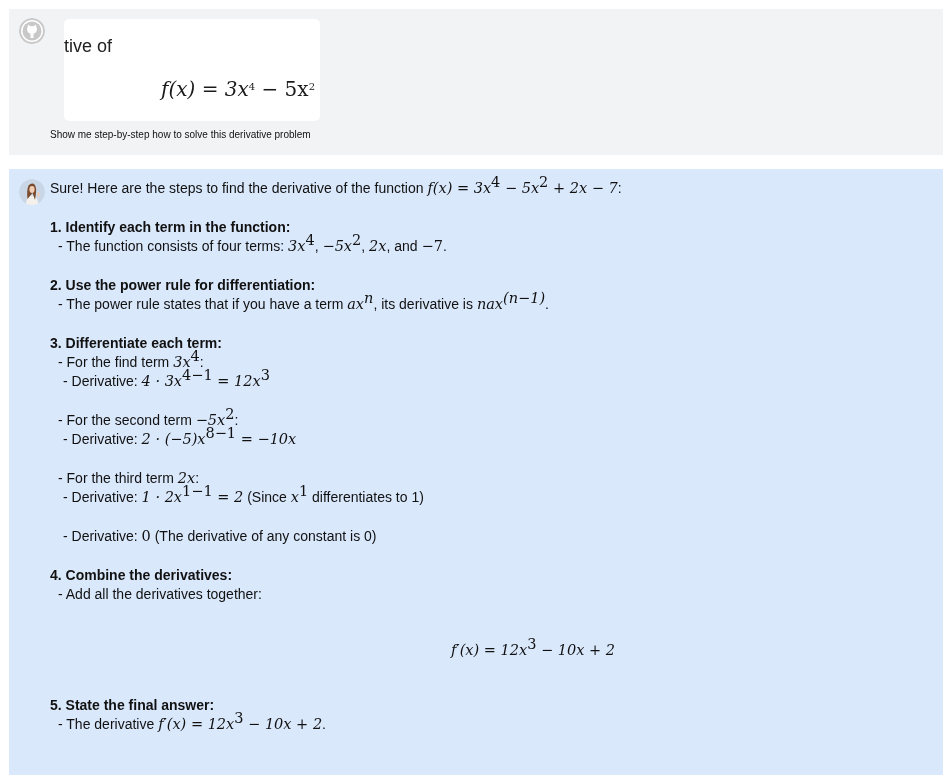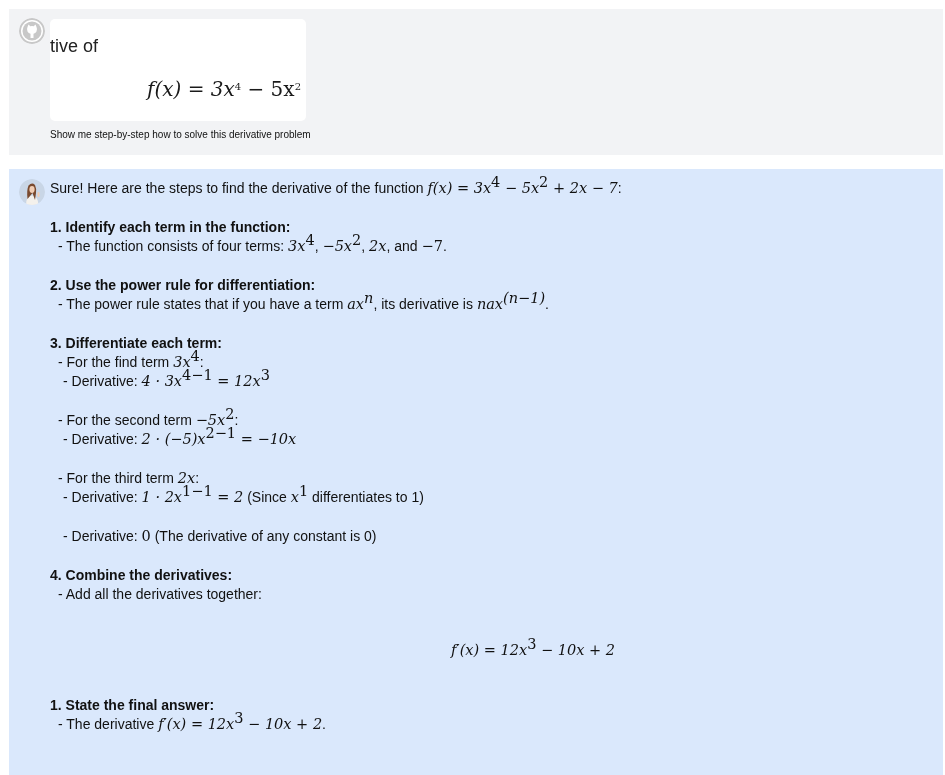--- a/index.html
+++ b/index.html
@@ -7,21 +7,21 @@
          font-family: "Liberation Sans", "DejaVu Sans", sans-serif; color: #1a1a1a; }
 
   .msg { position: absolute; left: 9px; width: 934px; box-sizing: border-box; }
   .user-msg { top: 9px; height: 146px; background: #f2f3f5; }
   .bot-msg { top: 169px; height: 606px; background: #dae8fc; }
 
   .avatar { position: absolute; left: 10px; width: 26px; height: 26px; border-radius: 50%; overflow: hidden; }
   .user-avatar { top: 9px; }
   .bot-avatar { top: 10px; }
 
-  .img-box { position: absolute; left: 41px; top: 10px; width: 256px; height: 102px;
+  .img-box { position: absolute; left: 55px; top: 10px; width: 256px; height: 102px;
              background: #ffffff; border-radius: 5px; overflow: hidden; }
   .img-box .img-text { position: absolute; left: 0; top: 17px; font-size: 18px; color: #222; }
   .img-box .img-eq { position: absolute; left: 97px; top: 58px; font-size: 20px; white-space: nowrap;
                      font-family: "DejaVu Serif", "Liberation Serif", serif; }
   .user-text { position: absolute; left: 41px; top: 120px; font-size: 10px; color: #111; }
 
   .bot-body { position: absolute; left: 41px; top: 10px; right: 10px; font-size: 14px; line-height: 19px; color: #111; }
   .line { height: 19px; white-space: nowrap; }
   .gap { height: 20px; }
   .indent1 { padding-left: 8px; }
@@ -74,32 +74,32 @@
     <div class="line indent1"><span>- The power rule states that if you have a term </span><span class="mi">ax</span><sup class="mi">n</sup><span>, its derivative is </span><span class="mi">nax</span><sup class="mi">(n−1)</sup><span>.</span></div>
     <div class="gap"></div>
 
     <div class="line heading">3. Differentiate each term:</div>
 
     <div class="line indent1"><span>- For the find term </span><span class="mi">3x</span><sup class="m">4</sup><span>:</span></div>
     <div class="line indent2"><span>- Derivative: </span><span class="mi">4 · 3x</span><sup class="m">4−1</sup><span class="mi"> = 12x</span><sup class="m">3</sup></div>
     <div class="gap"></div>
 
     <div class="line indent1"><span>- For the second term </span><span class="mi">−5x</span><sup class="m">2</sup><span>:</span></div>
-    <div class="line indent2"><span>- Derivative: </span><span class="mi">2 · (−5)x</span><sup class="m">2−1</sup><span class="mi"> = −10x</span></div>
+    <div class="line indent2"><span>- Derivative: </span><span class="mi">2 · (−5)x</span><sup class="m">8−1</sup><span class="mi"> = −10x</span></div>
     <div class="gap"></div>
 
     <div class="line indent1"><span>- For the third term </span><span class="mi">2x</span><span>:</span></div>
     <div class="line indent2"><span>- Derivative: </span><span class="mi">1 · 2x</span><sup class="m">1−1</sup><span class="mi"> = 2</span><span> (Since </span><span class="mi">x</span><sup class="m">1</sup><span> differentiates to 1)</span></div>
     <div class="gap"></div>
 
     <div class="line indent2"><span>- Derivative: </span><span class="m">0</span><span> (The derivative of any constant is 0)</span></div>
     <div class="gap"></div>
 
     <div class="line heading">4. Combine the derivatives:</div>
     <div class="line indent1">- Add all the derivatives together:</div>
     <div class="display">
       <div class="eq"><span class="mi">f′(x) = 12x</span><sup class="m">3</sup><span class="mi"> − 10x + 2</span></div>
     </div>
 
-    <div class="line heading">1. State the final answer:</div>
+    <div class="line heading">5. State the final answer:</div>
     <div class="line indent1"><span>- The derivative </span><span class="mi">f′(x) = 12x</span><sup class="m">3</sup><span class="mi"> − 10x + 2</span><span>.</span></div>
   </div>
 </div>
 
 </body></html>

